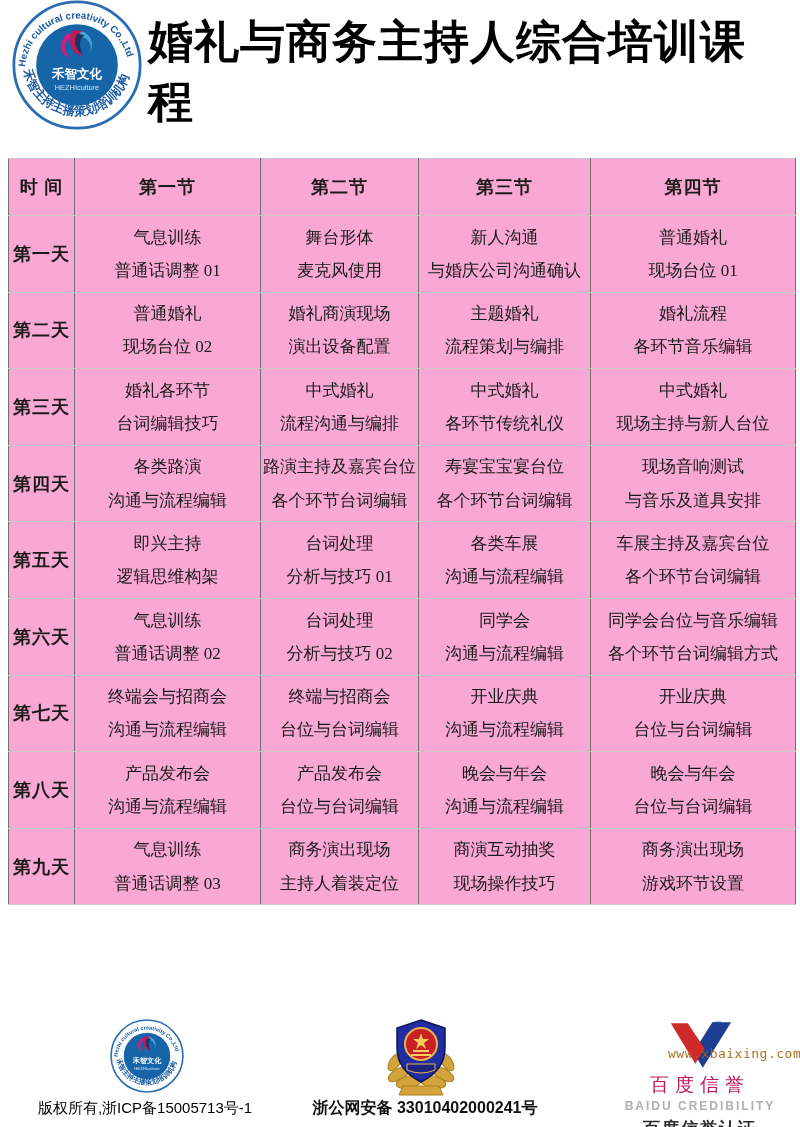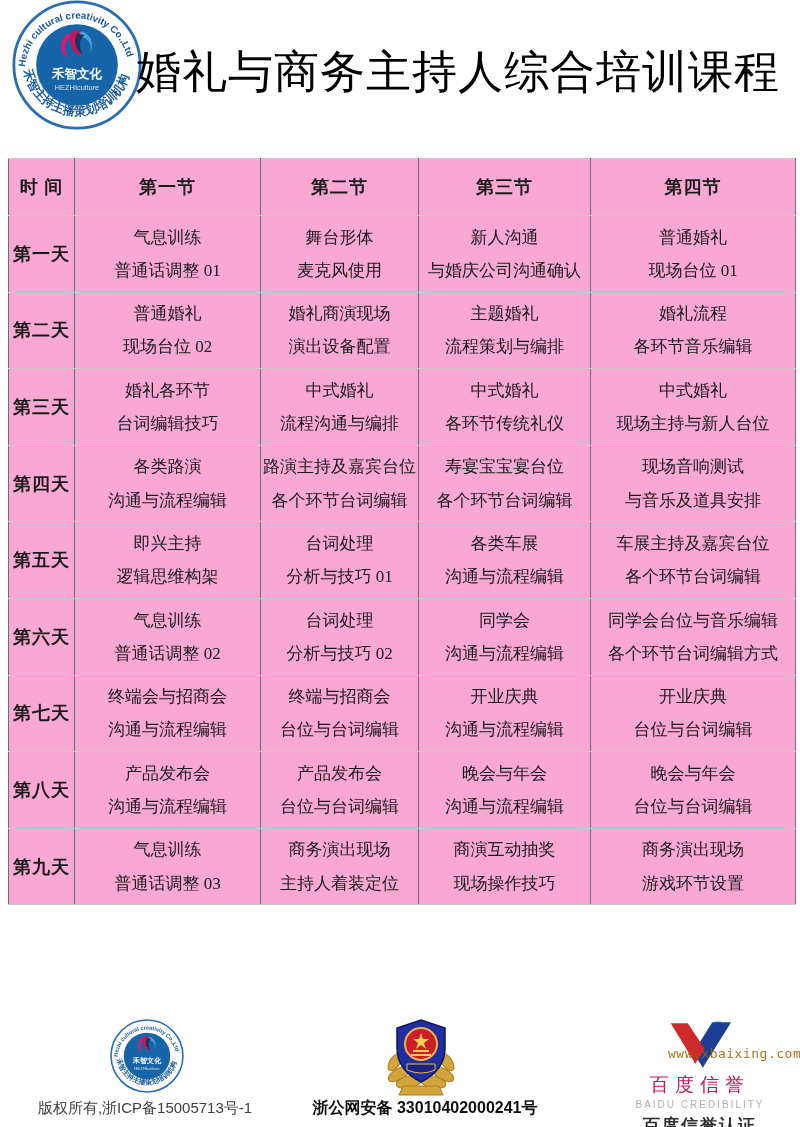--- a/index.html
+++ b/index.html
@@ -2,52 +2,52 @@
 <html><head>
 <meta charset="utf-8">
 <style>
   html,body{margin:0;padding:0;background:#ffffff;}
   .page{position:relative;width:800px;height:1127px;background:#ffffff;overflow:hidden;
         font-family:"Liberation Serif","DejaVu Serif",serif;color:#1a1a1a;}
 
   
   .logo{position:absolute;}
   .logo-main{left:12px;top:0px;width:130px;height:130px;}
-  .page-title{position:absolute;left:136px;right:20px;top:24px;height:96px;
+  .page-title{position:absolute;left:148px;right:20px;top:24px;height:96px;
               display:flex;align-items:center;justify-content:center;
-              font-size:45px;font-weight:normal;letter-spacing:1px;color:#000;}
+              font-size:45px;font-weight:bold;letter-spacing:1px;color:#000;}
 
   
   table.schedule{position:absolute;left:8px;top:158px;width:787px;
                  border-collapse:collapse;table-layout:fixed;
                  border:1px solid #8e8e8e;}
   table.schedule th,table.schedule td{
       border-left:1px solid #6f6f6f;border-right:1px solid #6f6f6f;
       border-top:1px solid #c9c9c9;border-bottom:1px solid #c9c9c9;
       text-align:center;vertical-align:middle;padding:0 2px;background:#f9a8d4;}
   table.schedule thead tr{height:57px;}
   table.schedule tbody tr{height:76.6px;}
   table.schedule th{font-size:18px;font-weight:bold;letter-spacing:1px;}
   td.day{font-size:18px;font-weight:bold;letter-spacing:1px;}
   td .line{font-size:17px;line-height:1.95;white-space:nowrap;}
 
   
   .logo-small{left:110px;top:1019px;width:74px;height:74px;}
   .foot-text{position:absolute;text-align:center;white-space:nowrap;}
-  .icp-text{left:20px;width:250px;top:1099px;font-size:15px;color:#404040;
+  .icp-text{left:20px;width:250px;top:1099px;font-size:15px;color:#000000;
             font-family:"Liberation Sans",sans-serif;text-align:center;}
   .police-badge{position:absolute;left:383px;top:1016px;width:76px;height:80px;}
   .police-text{left:285px;width:280px;top:1098px;font-size:16px;font-weight:bold;color:#111;
                font-family:"Liberation Sans",sans-serif;}
   .baidu-block{position:absolute;left:612px;top:1020px;width:176px;text-align:center;}
   .baidu-v{display:block;margin:0 auto;}
   .baidu-cn{font-size:19px;color:#be185d;letter-spacing:6px;margin-top:2px;
             font-family:"Liberation Sans",sans-serif;}
-  .baidu-en{font-size:10px;color:#b0b0b0;letter-spacing:2px;margin-top:1px;
-            font-family:"Liberation Sans",sans-serif;}
+  .baidu-en{font-size:12px;color:#b0b0b0;letter-spacing:2px;margin-top:1px;
+            font-family:"Liberation Sans",sans-serif;font-weight:bold;}
   .baidu-cert{font-size:17px;font-weight:bold;color:#2e2e2e;letter-spacing:2px;margin-top:4px;
               font-family:"Liberation Sans",sans-serif;}
 
   
   .watermark{position:absolute;left:668px;top:1048px;width:130px;text-align:right;
              pointer-events:none;opacity:.9;}
   .wm-chars{font-size:42px;font-weight:bold;font-style:italic;line-height:1;
             font-family:"DejaVu Serif",serif;}
   .wm-c0{color:#8dc63f;}
   .wm-c1{color:#e8380d;}

